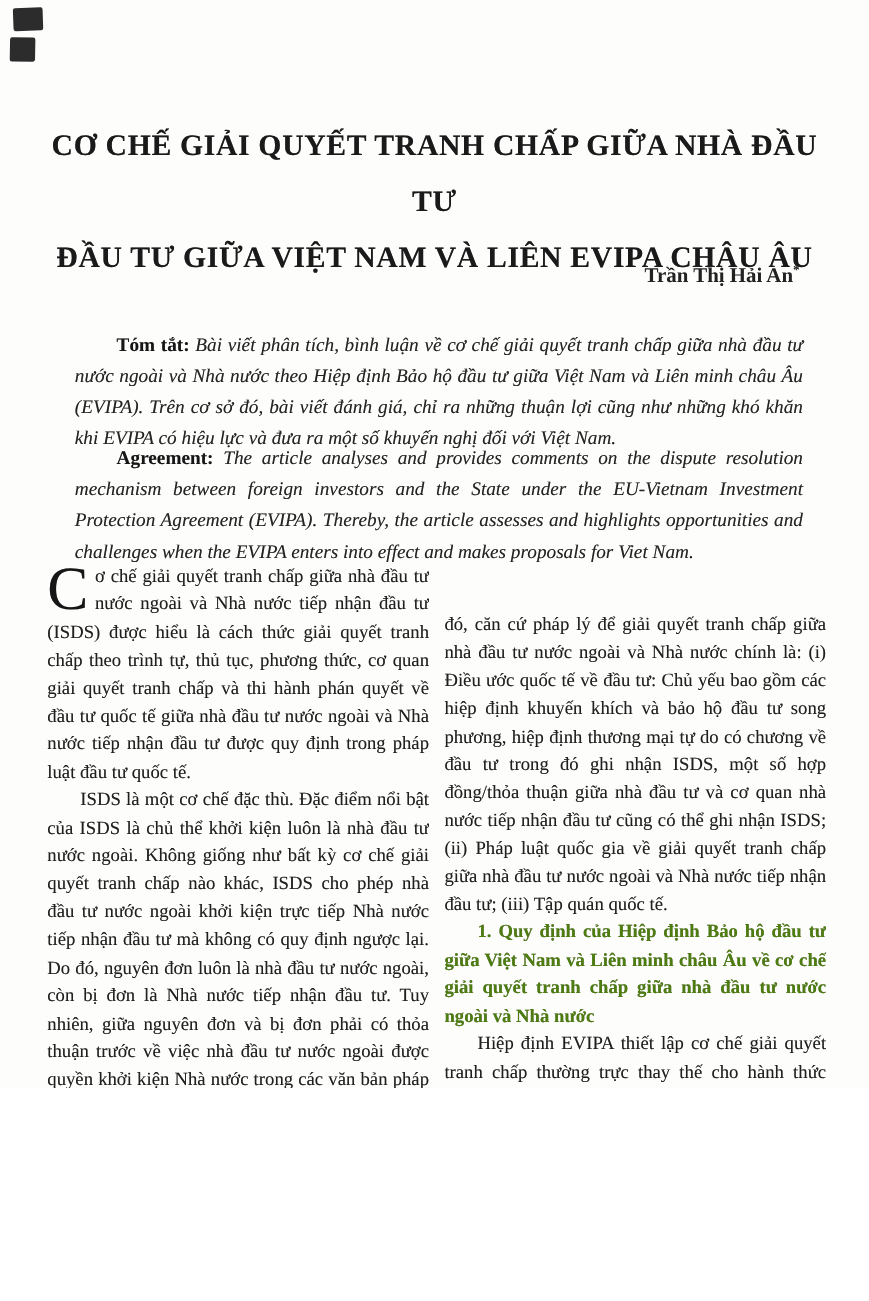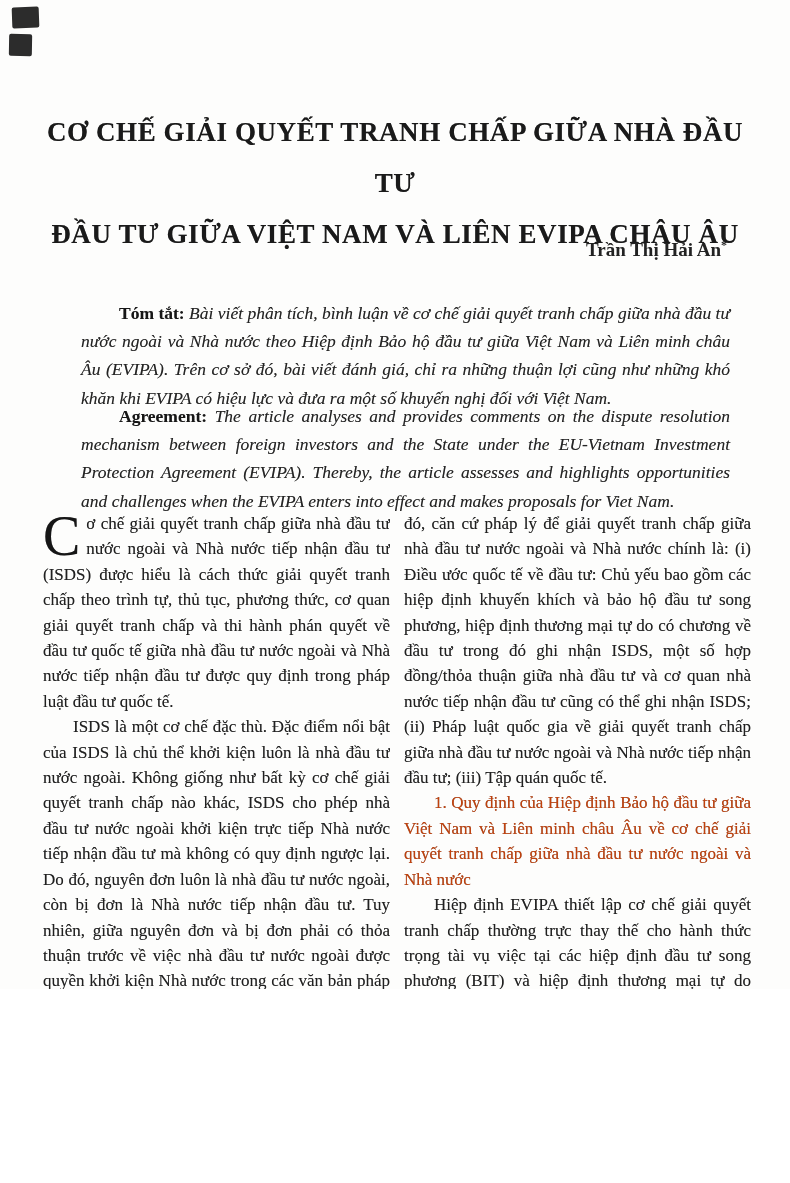--- a/index.html
+++ b/index.html
@@ -24,45 +24,45 @@
     letter-spacing:0.6px;color:#1a1a1a;
     text-shadow:0 0 0.5px rgba(30,30,30,.55);
   }
   .author{
     position:absolute;top:238px;right:63px;
     font-size:19px;font-weight:bold;color:#222;
   }
   .author sup{font-size:12px;}
 
   .lead{
-    position:absolute;left:81px;right:60px;
+    position:absolute;left:68px;right:60px;
     font-size:17.5px;line-height:28.4px;
     font-style:italic;text-align:justify;text-indent:38px;color:#242424;
     text-shadow:0 0 0.4px rgba(40,40,40,.4);
   }
   .lead b{font-style:normal;font-weight:bold;color:#161616;}
   .tomtat{top:281px;}
   .abstract{top:384px;}
 
   .col{
     position:absolute;top:511px;width:347px;
     font-size:17px;line-height:25.4px;text-align:justify;color:#202020;
     text-shadow:0 0 0.4px rgba(40,40,40,.4);
     overflow:hidden;
   }
   .col-left{left:43px;height:550px;}
-  .col-right{left:404px;height:608px;}
+  .col-right{left:404px;height:608px;margin-top:44px;}
   .col p{margin:0;}
   .indent{text-indent:30px;}
   .dropcap{
     float:left;font-size:56px;line-height:44px;
     padding:3px 6px 0 0;color:#161616;
   }
   .subhead{
-    font-weight:normal;color:#c2410c;
+    font-weight:bold;color:#4d7c0f;
     text-shadow:0 0 0.5px rgba(25,25,25,.5);
   }
 
   .footnote{
     position:absolute;left:29px;top:1055px;width:335px;
     font-size:14.5px;line-height:22.5px;color:#0f172a;
   }
   .footnote .rule{
     width:237px;border-top:2px solid #353535;margin-bottom:5px;
   }

